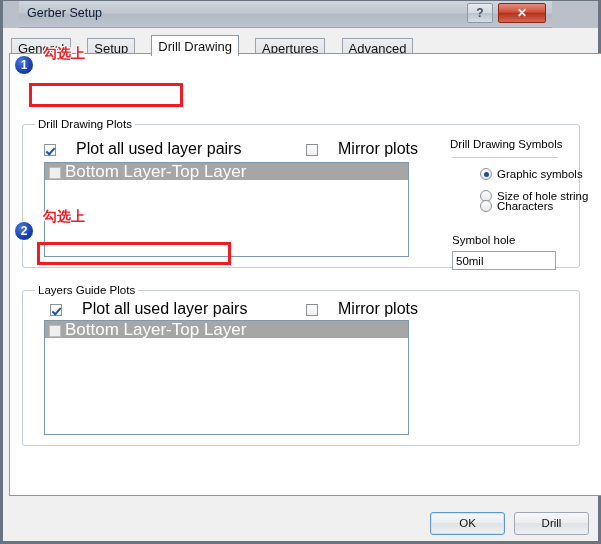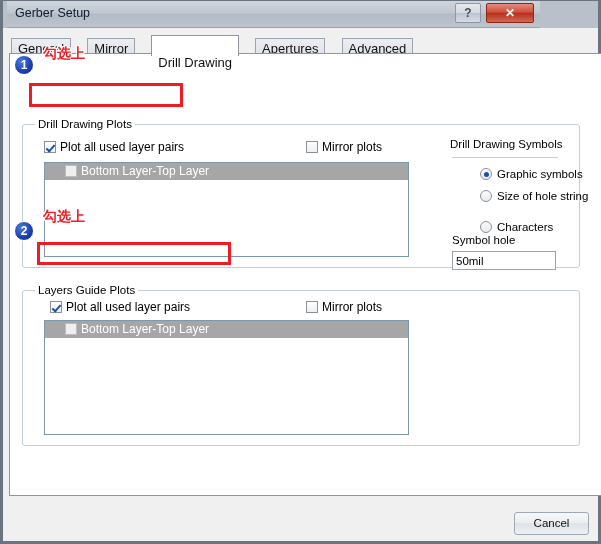--- a/index.html
+++ b/index.html
@@ -27,21 +27,21 @@
     border: 1px solid #6a7480;
     border-left-width: 3px;
     border-right-width: 3px;
     border-bottom-width: 3px;
     background-image: linear-gradient(to bottom, #b9c0c9 0px, #b9c0c9 27px, #f0f0f0 27px, #f0f0f0 100%);
   }
 
   
   #titlebar {
     position: absolute;
-    left: 4px; top: 0;
+    left: 16px; top: 0;
     width: 533px;
     height: 26px;
     background: linear-gradient(to bottom, #cfd5dc 0%, #c0c7d0 45%, #b2bac4 52%, #bdc4cd 100%);
     border-bottom: 1px solid #9aa3ae;
   }
   #title-text {
     position: absolute;
     left: 8px; top: 5px;
     font-size: 12.5px;
     color: #0b1b33;
@@ -91,21 +91,21 @@
     font-size: 13px;
     border: 1px solid #9aa3ae;
     border-bottom: none;
     background: linear-gradient(to bottom, #eceef1 0%, #dfe2e7 100%);
     color: #111;
     vertical-align: bottom;
     cursor: default;
   }
   .tab.active {
     height: 21px;
-    padding-top: 19px;
+    padding-top: 3px;
     background: #ffffff;
     border-color: #8d96a1;
     position: relative;
     z-index: 3;
   }
 
   
   #tabpage {
     position: absolute;
     left: 6px;
@@ -167,41 +167,42 @@
     width: 3px; height: 7px;
     border: solid #1c52a8;
     border-width: 0 2px 2px 0;
     transform: rotate(42deg);
   }
   .cbox.disabled {
     border-color: #a8acb1;
     background: #f2f3f4;
   }
   .cblabel {
-    font-size: 12px;
+    font-size: 16px;
     color: #000;
+    margin-left: 16px;
   }
 
   
   .listbox {
     position: absolute;
     box-sizing: border-box;
     background: #ffffff;
     border: 1px solid #7d98aa;
   }
   #listbox-drawing { left: 34px; top: 108px; width: 365px; height: 95px; }
   #listbox-guide   { left: 34px; top: 266px; width: 365px; height: 115px; }
   .listitem {
     position: relative;
     height: 17px;
     background: #a6a6a6;
     color: #ffffff;
-    font-size: 12px;
+    font-size: 17px;
     line-height: 17px;
-    padding-left: 20px;
+    padding-left: 4px;
     white-space: nowrap;
   }
   .listitem .cbox {
     border-color: #bdbdbd;
     background: #efefef;
   }
   .listitem .itemtext { vertical-align: 0px; }
 
   
   #symbols-panel {
@@ -351,21 +352,21 @@
 <div id="window">
 
   <div id="titlebar">
     <div id="title-text">Gerber Setup</div>
     <div class="titlebtn" id="help-button">?</div>
     <div class="titlebtn" id="close-button">✕</div>
   </div>
 
   <div id="tabstrip">
     <div class="tab">General</div>
-    <div class="tab">Mirror</div>
+    <div class="tab">Setup</div>
     <div class="tab active">Drill Drawing</div>
     <div class="tab">Apertures</div>
     <div class="tab">Advanced</div>
   </div>
 
   <div id="tabpage">
 
     <div class="group" id="group-drill-drawing-plots">
       <span class="group-title">Drill Drawing Plots</span>
     </div>
@@ -387,21 +388,21 @@
     <div id="symbols-panel">
       <div id="symbols-title">Drill Drawing Symbols</div>
       <div id="symbols-rule"></div>
 
       <div class="radiorow" style="top:30px;">
         <span class="radio selected"></span><span>Graphic symbols</span>
       </div>
       <div class="radiorow" style="top:52px;">
         <span class="radio"></span><span>Size of hole string</span>
       </div>
-      <div class="radiorow" style="top:83px;">
+      <div class="radiorow" style="top:62px;">
         <span class="radio"></span><span>Characters</span>
       </div>
 
       <div id="symbol-size-label">Symbol hole</div>
       <input id="symbol-size-input" type="text" value="50mil" style="">
     </div>
 
     <div class="group" id="group-drill-guide-plots">
       <span class="group-title">Layers Guide Plots</span>
     </div>
@@ -415,21 +416,22 @@
     </div>
 
     <div class="listbox" id="listbox-guide">
       <div class="listitem">
         <span class="cbox disabled"></span><span class="itemtext">Bottom Layer-Top Layer</span>
       </div>
     </div>
 
   </div>
 
-  <div class="dlgbutton" id="cancel-button">Cancel</div>
+  <div class="dlgbutton" id="ok-button">OK</div>
+  <div class="dlgbutton" id="cancel-button">Drill</div>
 
 
   <div class="ann-rect" id="ann-rect-1"></div>
   <div class="ann-rect" id="ann-rect-2"></div>
 
   <div class="ann-circle" id="ann-circle-1">1</div>
   <div class="ann-text" id="ann-text-1">勾选上</div>
 
   <div class="ann-circle" id="ann-circle-2">2</div>
   <div class="ann-text" id="ann-text-2">勾选上</div>

